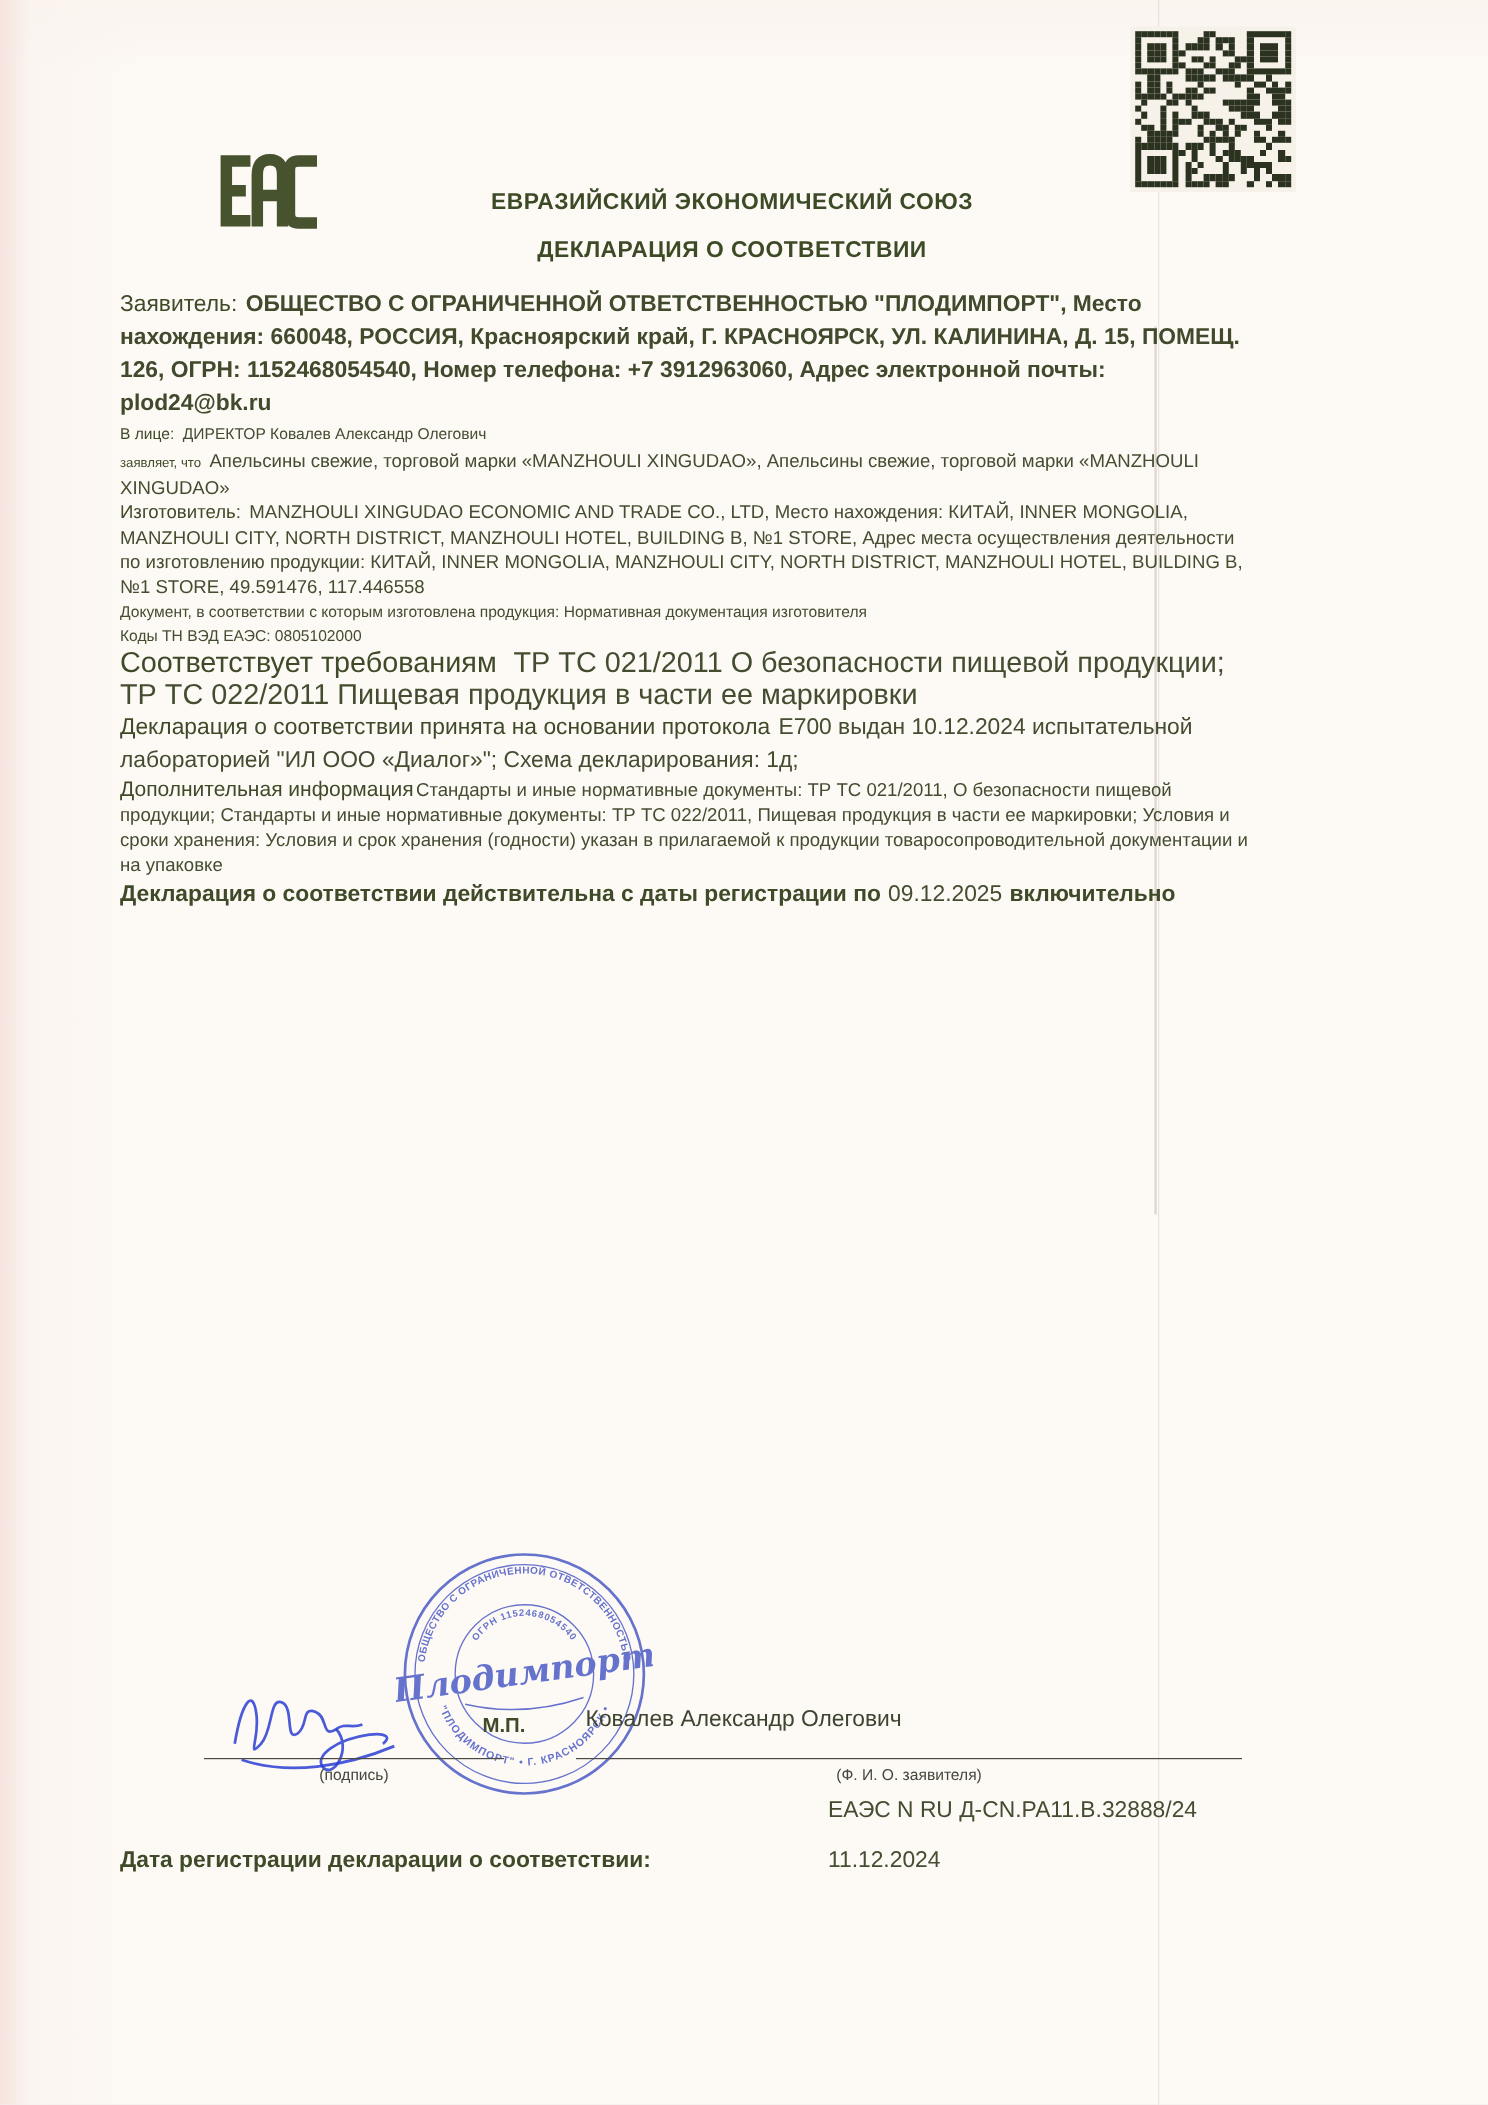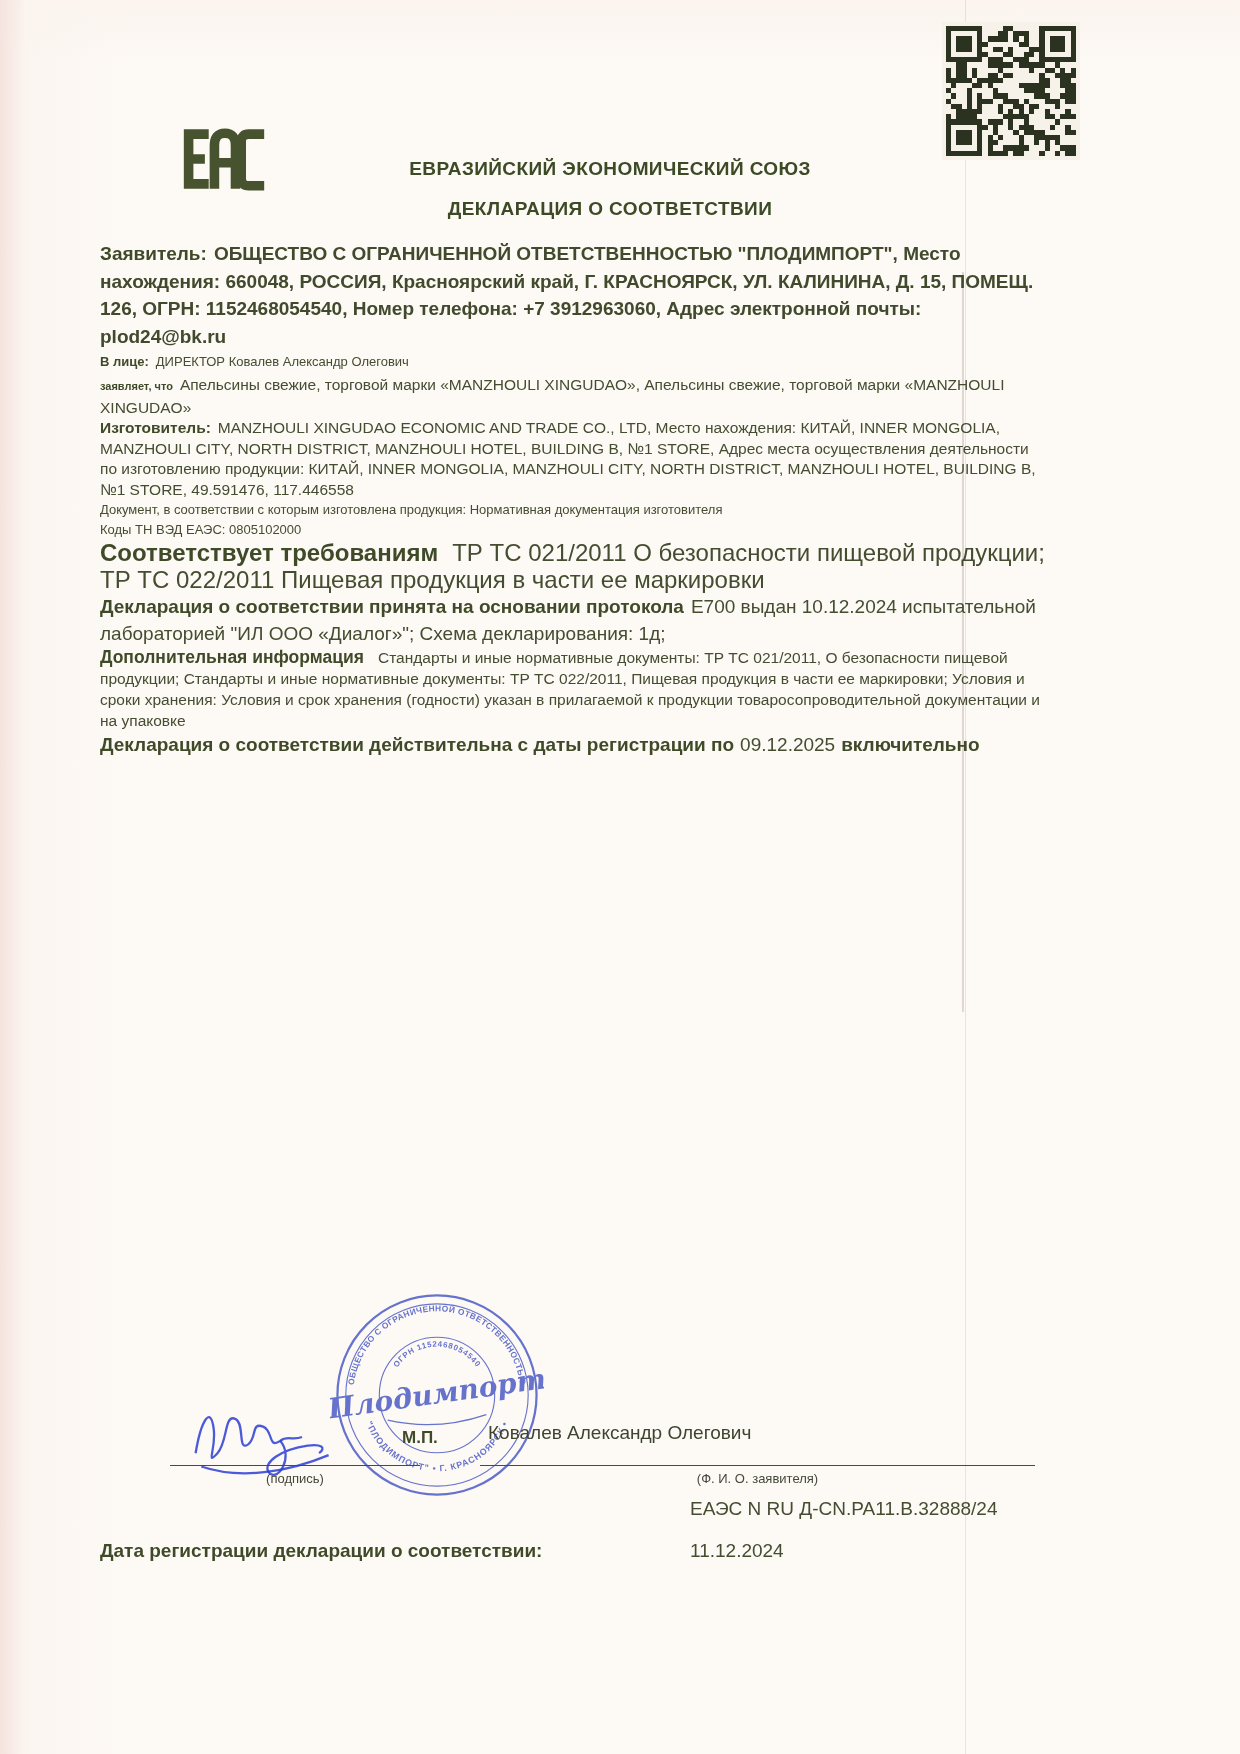--- a/index.html
+++ b/index.html
@@ -27,32 +27,32 @@
   .eac-logo { position:absolute; left:180px; top:124px; width:88px; height:70px; }
   .eac-logo path { stroke:#47522e; stroke-width:10; fill:none; }
 
   .union-title, .doc-title { position:absolute; left:100px; width:1020px; text-align:center;
     font-weight:bold; font-size:19px; color:#3c4a26; letter-spacing:0.4px; }
   .union-title { top:158px; }
   .doc-title { top:198px; }
 
   .content { position:absolute; left:100px; top:240px; width:945px; }
   .content p { margin:0; }
-  .lbl { font-weight:bold; margin-right:7px; color:#3f4a28; }
+  .lbl { font-weight:normal; margin-right:7px; color:#3f4a28; }
   .applicant { font-size:19px; line-height:27.5px; font-weight:bold; margin-bottom:2px; color:#414a2c; }
   .person { font-size:13px; line-height:24px; margin-bottom:7px; }
   .declares { font-size:15.5px; line-height:21px; }
   .declares .lbl { font-size:11px; }
   .manufacturer { font-size:15.5px; line-height:20.5px; }
   .small-line { font-size:13px; line-height:19.5px; }
   .compliance { font-size:24px; line-height:27px; margin-bottom:26px; }
   .compliance .lbl { margin-right:14px; }
   .basis { font-size:19px; line-height:27px; margin-bottom:21px; }
   .additional { font-size:15.5px; line-height:21px; margin-bottom:8px; }
-  .additional .lbl { font-size:17.5px; margin-right:14px; }
+  .additional .lbl { font-size:17.5px; margin-right:2px; }
   .validity { font-size:19px; line-height:27px; font-weight:bold; color:#3f4a28; }
   .validity .val { font-weight:normal; color:#454d31; margin:0 6px; }
 
   
   .signature { position:absolute; left:188px; top:1388px; width:152px; height:100px; }
   .signature path { stroke:#2c3ed2; stroke-width:2.4; fill:none; opacity:0.85; }
   .stamp { position:absolute; left:330px; top:1288px; width:214px; height:214px; opacity:0.82; }
   .stamp circle { stroke:#4656c4; fill:none; stroke-width:2.4; }
   .stamp circle.thin { stroke-width:1.2; }
   .stamp .ring { fill:#4656c4; font-size:9px; font-weight:bold; letter-spacing:0.4px; }

